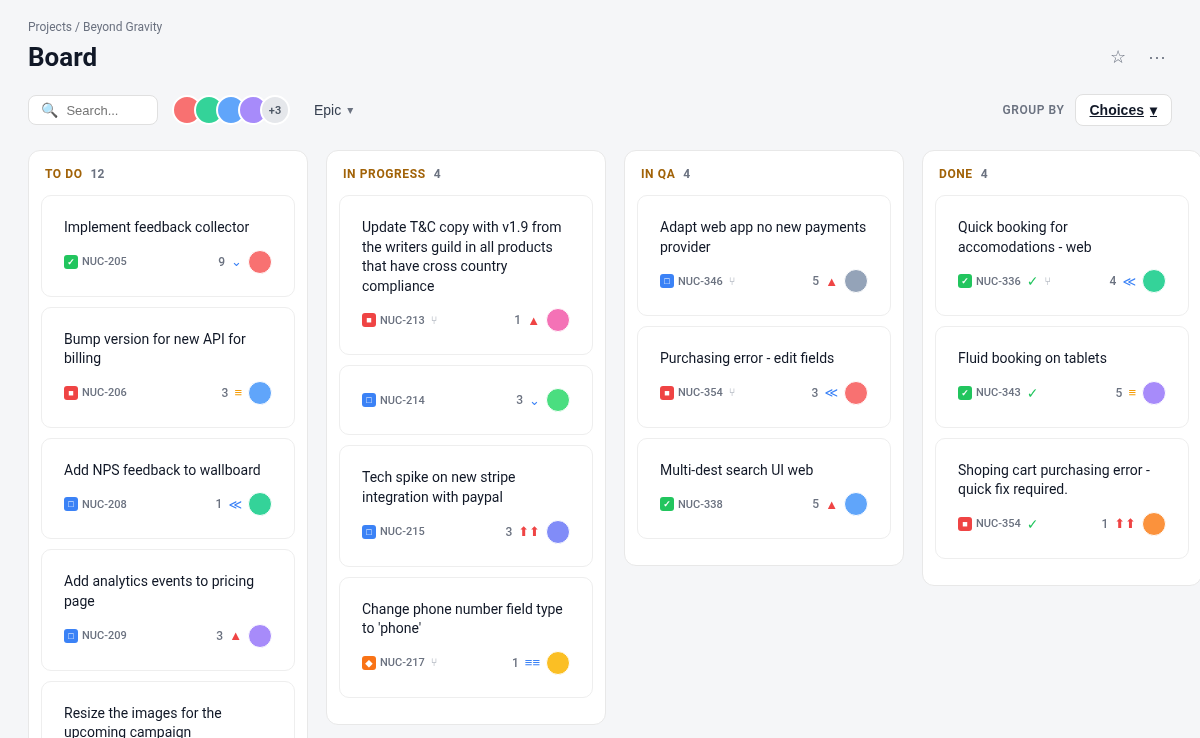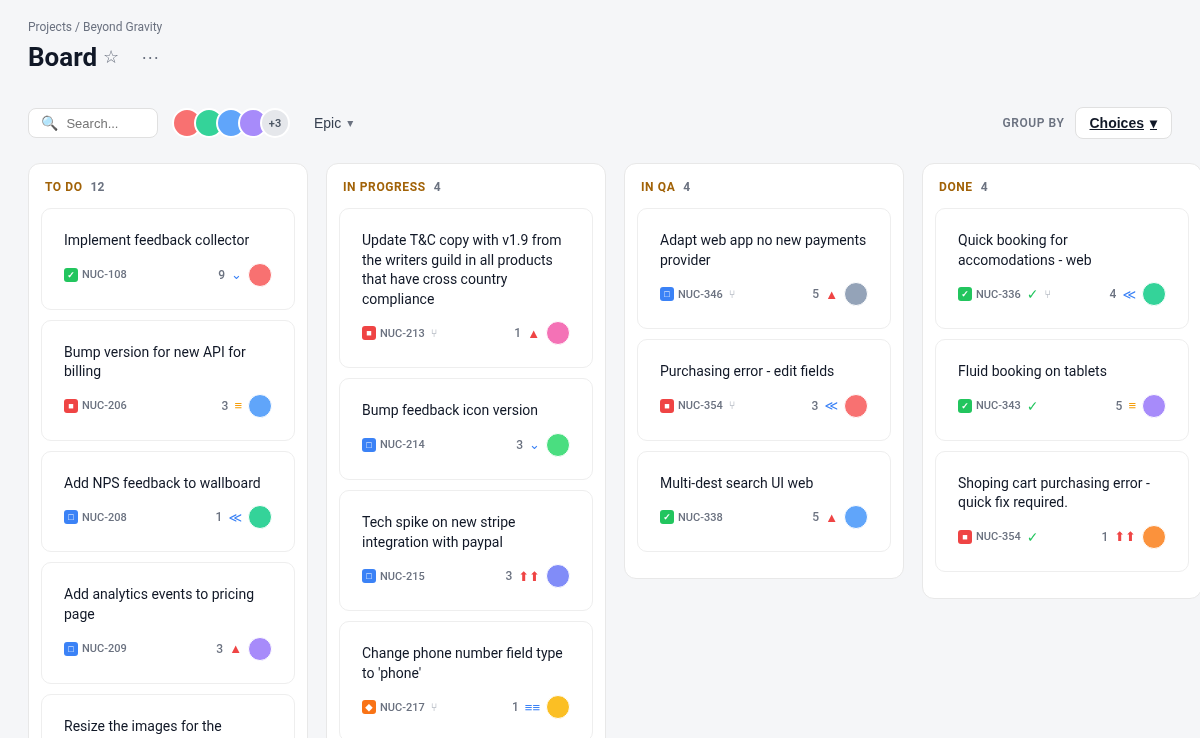--- a/index.html
+++ b/index.html
@@ -2,21 +2,21 @@
 <html><head>
   <meta charset="utf-8">
   <style>
     * { box-sizing: border-box; margin: 0; padding: 0; }
     body { font-family: -apple-system, BlinkMacSystemFont, 'Segoe UI', Roboto, sans-serif; background: #f5f6f8; color: #1a1a2e; }
 
     .app { padding: 20px 28px; min-height: 738px; }
 
     .breadcrumb { font-size: 12px; color: #6b7280; margin-bottom: 6px; }
 
-    .header-row { display: flex; align-items: center; margin-bottom: 33px; }
+    .header-row { display: flex; align-items: center; justify-content: space-between; margin-bottom: 20px; }
     .page-title { font-size: 26px; font-weight: 700; color: #111827; }
     .header-actions { display: flex; gap: 10px; }
     .icon-btn { background: none; border: none; cursor: pointer; padding: 6px; border-radius: 6px; font-size: 18px; color: #6b7280; display: flex; align-items: center; justify-content: center; }
 
     .toolbar { display: flex; align-items: center; gap: 14px; margin-bottom: 24px; }
     .search-box { display: flex; align-items: center; background: #fff; border: 1px solid #e0e0e0; border-radius: 8px; padding: 6px 12px; gap: 8px; width: 130px; }
     .search-icon { color: #9ca3af; font-size: 14px; }
     .search-input { border: none; outline: none; font-size: 13px; width: 80px; background: transparent; }
 
     .avatars { display: flex; align-items: center; }
@@ -118,21 +118,21 @@
       <div class="column">
         <div class="col-header">
     <span class="col-title">TO DO</span>
     <span class="col-count">12</span>
   </div>
         <div class="card">
       <div class="card-title">Implement feedback collector</div>
       <div class="card-meta">
         <div class="ticket-badge">
           <span class="ticket-icon icon-green">✓</span>
-          <span>NUC-108</span>
+          <span>NUC-205</span>
         </div>
 
         <span class="meta-spacer"></span>
         <span class="meta-count">9</span>
         <span class="meta-icon priority-low">⌄</span>
         <div class="mini-avatar a1"></div>
       </div>
     </div>
         <div class="card">
       <div class="card-title">Bump version for new API for billing</div>
@@ -205,21 +205,20 @@
         </div>
 
         <span class="branch-icon" style="font-size:11px;color:#9ca3af;">⑂</span>
         <span class="meta-spacer"></span>
         <span class="meta-count">1</span>
         <span class="meta-icon priority-high">▲</span>
         <div class="mini-avatar a6"></div>
       </div>
     </div>
         <div class="card">
-      <div class="card-title">Bump feedback icon version</div>
       <div class="card-meta">
         <div class="ticket-badge">
           <span class="ticket-icon icon-blue">□</span>
           <span>NUC-214</span>
         </div>
 
         <span class="meta-spacer"></span>
         <span class="meta-count">3</span>
         <span class="meta-icon priority-low">⌄</span>
         <div class="mini-avatar a7"></div>

